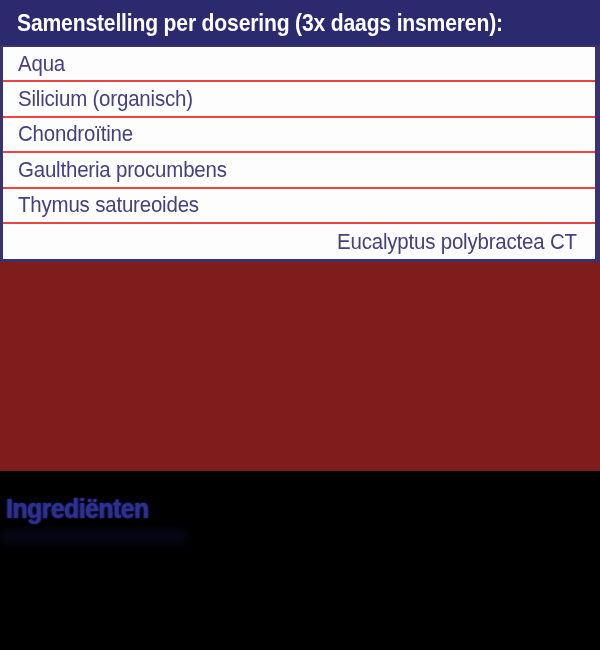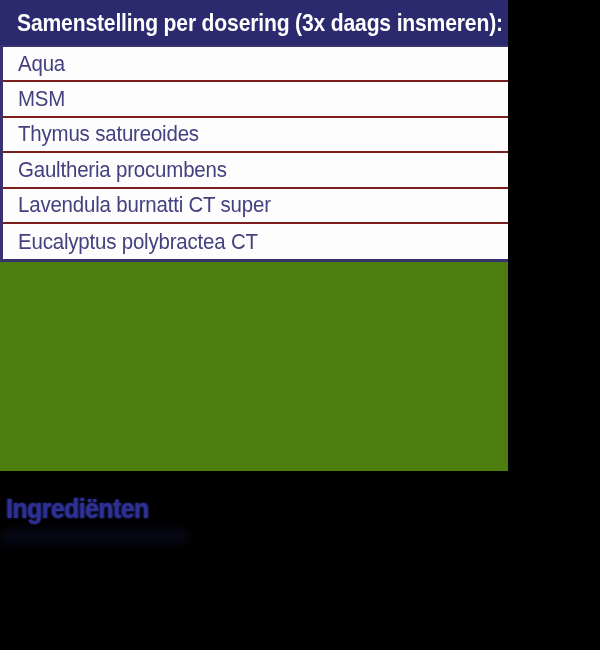--- a/index.html
+++ b/index.html
@@ -1,21 +1,21 @@
 <!DOCTYPE html>
 <html><head>
 <meta charset="utf-8">
 <style>
   * { margin: 0; padding: 0; box-sizing: border-box; }
   html, body { background: #000; }
   .page {
     position: relative;
-    width: 508px;
+    width: 600px;
     height: 650px;
-    background: #4d7c0f;
+    background: #7f1d1d;
     overflow: hidden;
     font-family: "Liberation Sans", sans-serif;
   }
   .ing-table {
     position: absolute;
     top: 0; left: 0;
     width: 600px;
   }
   .ing-table .thead {
     height: 45px;
@@ -39,25 +39,25 @@
     border-top: 2px solid #38336e;
     border-left: 3px solid #38336e;
     border-right: 5px solid #38336e;
     border-bottom: 3px solid #38336e;
   }
   .ing-table .row {
     height: 35.4px;
     display: flex;
     align-items: center;
     padding-left: 15px;
-    border-bottom: 2px solid #7f1d1d;
+    border-bottom: 2px solid #ef4444;
     background: #fdfdfe;
     overflow: hidden;
   }
-  .ing-table .row:last-child { border-bottom: none; }
+  .ing-table .row:last-child { border-bottom: none; justify-content: flex-end; }
   .ing-table .row .rlabel {
     color: #45407e;
     font-size: 22px;
     letter-spacing: -0.2px;
     white-space: nowrap;
     transform: scaleX(0.93);
     transform-origin: left center;
   }
   .footer-section {
     position: absolute;
@@ -99,30 +99,30 @@
 
   <div class="ing-table">
     <div class="thead">
       <span class="hlabel">Samenstelling per dosering (3x daags insmeren):</span>
     </div>
     <div class="tbody">
       <div class="row">
         <span class="rlabel">Aqua</span>
       </div>
       <div class="row">
-        <span class="rlabel">MSM</span>
+        <span class="rlabel">Silicium (organisch)</span>
       </div>
       <div class="row">
-        <span class="rlabel">Thymus satureoides</span>
+        <span class="rlabel">Chondroïtine</span>
       </div>
       <div class="row">
         <span class="rlabel">Gaultheria procumbens</span>
       </div>
       <div class="row">
-        <span class="rlabel">Lavendula burnatti CT super</span>
+        <span class="rlabel">Thymus satureoides</span>
       </div>
       <div class="row">
         <span class="rlabel">Eucalyptus polybractea CT</span>
       </div>
     </div>
   </div>
 
   <div class="footer-section">
     <div class="ingredients-heading">Ingrediënten</div>
     <div class="ghost-text-artifact"></div>

